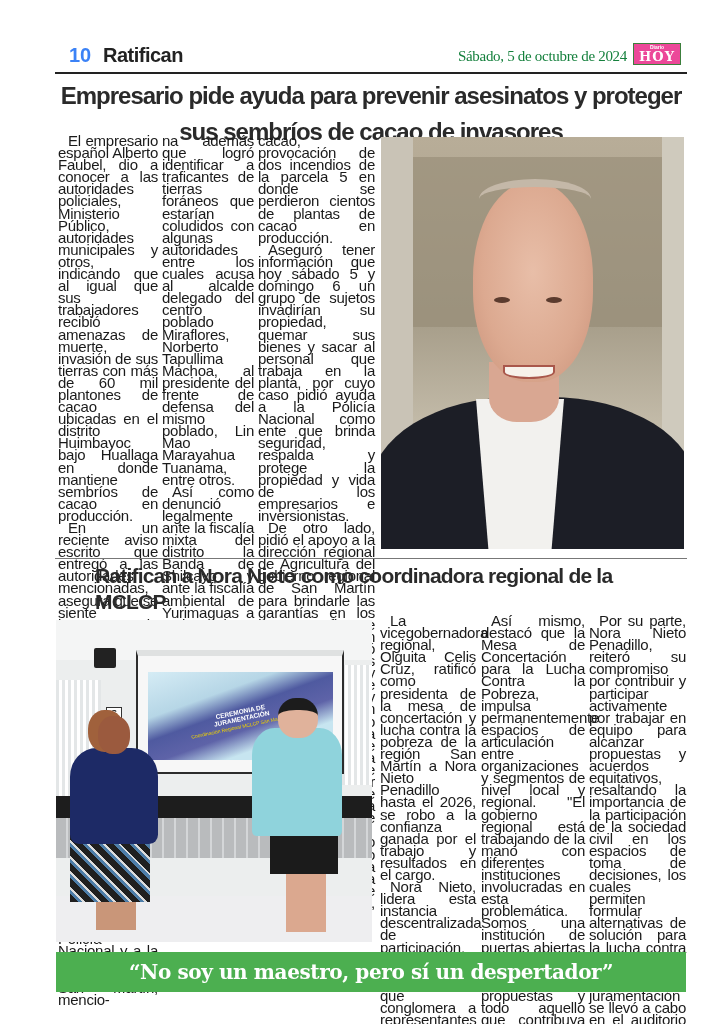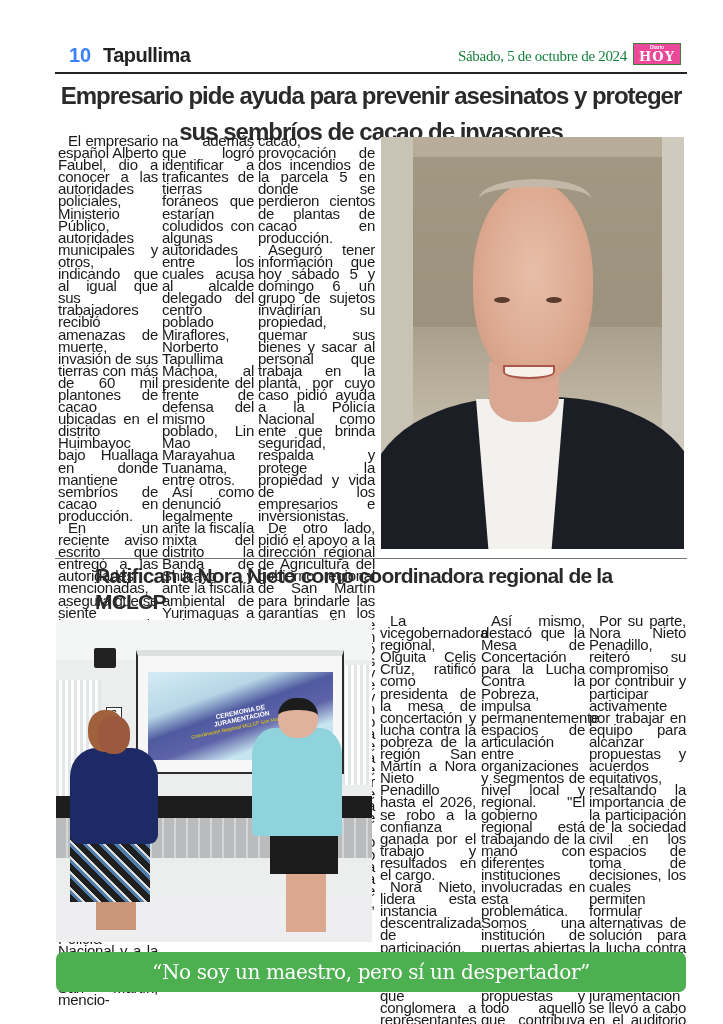--- a/index.html
+++ b/index.html
@@ -58,28 +58,28 @@
   .photo2 .woman1-legs { position: absolute; left: 40px; top: 280px; width: 40px; height: 30px; background: #c99679; }
   .photo2 .woman2-jacket { position: absolute; left: 196px; top: 108px; width: 90px; height: 108px; background: #8fd3dc; border-radius: 25% 25% 5% 5%; }
   .photo2 .woman2-skirt { position: absolute; left: 214px; top: 212px; width: 68px; height: 42px; background: #1b1b1b; }
   .photo2 .woman2-head { position: absolute; left: 222px; top: 78px; width: 40px; height: 40px; background: #e0b29b; border-radius: 45%; border-top: 12px solid #1c1c1c; }
   .photo2 .woman2-legs { position: absolute; left: 230px; top: 252px; width: 40px; height: 60px; background: #dba88f; }
 
   .c4 { left: 380px; top: 615px; width: 96px; }
   .c5 { left: 481px; top: 615px; width: 104px; }
   .c6 { left: 589px; top: 591px; width: 97px; margin-top: 24px; }
 
-  .banner { position: absolute; left: 56px; top: 952px; width: 630px; height: 40px; background: #4caf50; color: #fff; text-align: center; font-family: "DejaVu Serif", serif; font-size: 20px; line-height: 40px; font-weight: normal; letter-spacing: -0.4px; border-radius: 7px; }
+  .banner { position: absolute; left: 56px; top: 952px; width: 630px; height: 40px; background: #4caf50; color: #fff; text-align: center; font-family: "DejaVu Serif", serif; font-size: 20px; line-height: 40px; font-weight: bold; letter-spacing: -0.4px; }
 </style>
 </head>
 <body>
 
 <div class="header">
   <span class="page-num">10</span>
-  <span class="section">Tapullima</span>
+  <span class="section">Ratifican</span>
   <span class="date">Sábado, 5 de octubre de 2024</span>
   <div class="logo">
     <span class="small">Diario</span>
     <span class="big">HOY</span>
   </div>
 </div>
 <div class="rule-top"></div>
 
 <h1 class="headline1">Empresario pide ayuda para prevenir asesinatos y proteger sus sembríos de cacao de invasores</h1>
 

